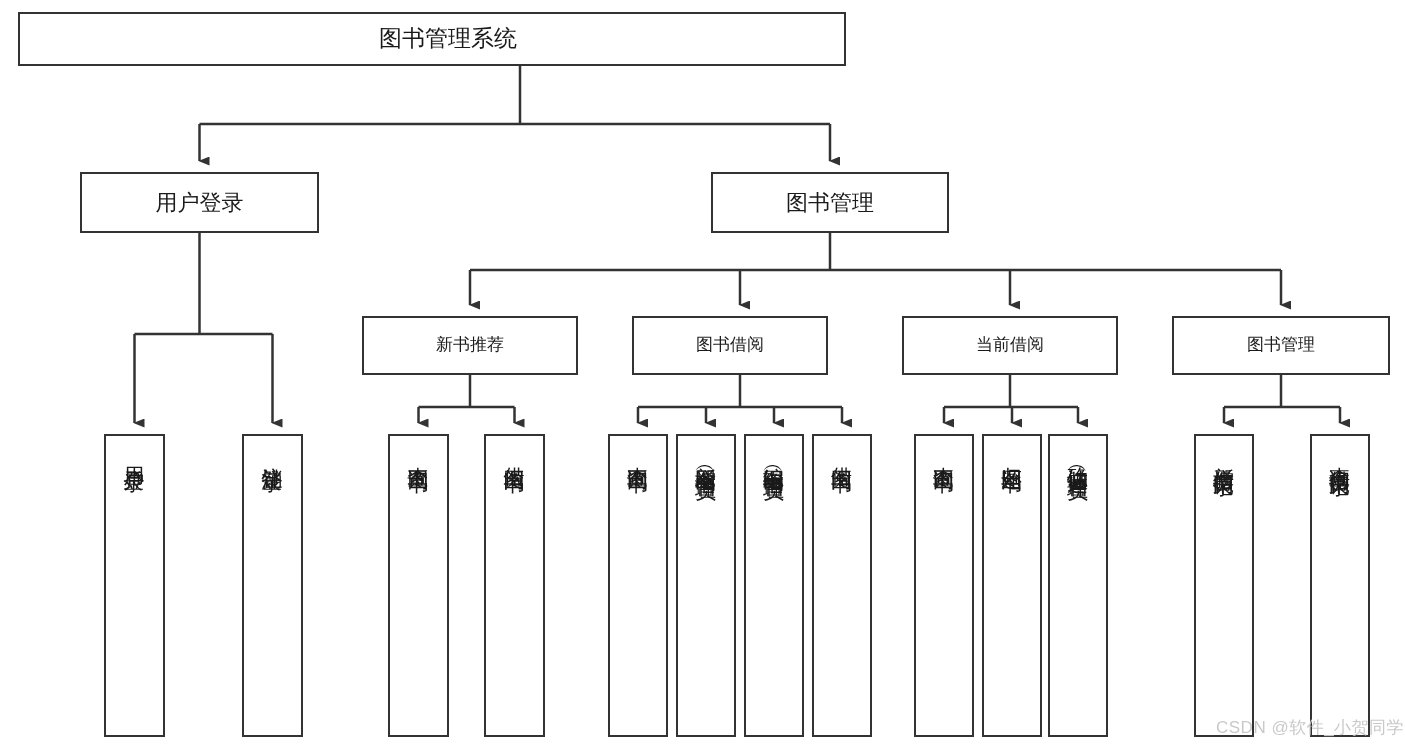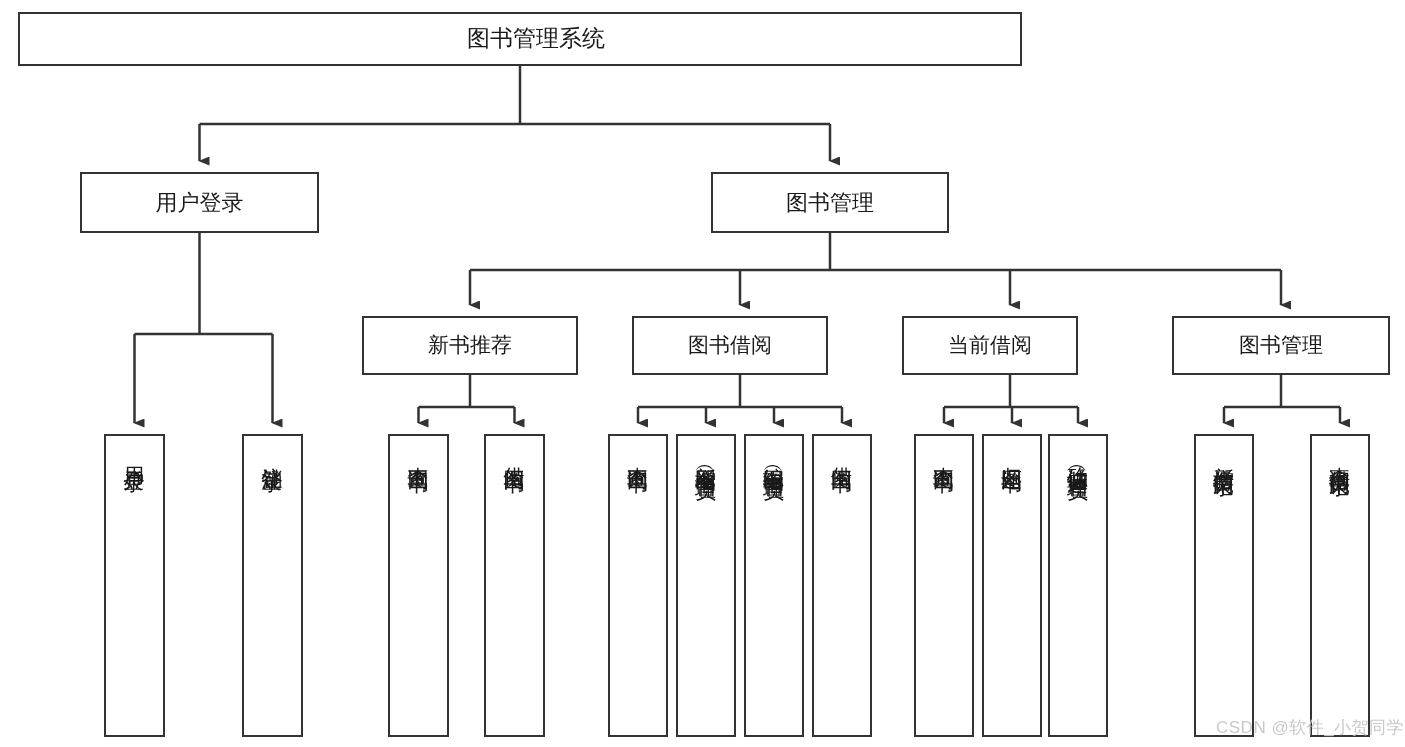--- a/index.html
+++ b/index.html
@@ -49,21 +49,21 @@
     padding-top: 14px;
   }
   .node.vertical .label {
     writing-mode: vertical-rl;
     text-orientation: upright;
     letter-spacing: 2px;
     line-height: 1;
   }
   .n-root  { font-size: 23px; }
   .n-l2    { font-size: 22px; }
-  .n-l3    { font-size: 21px; }
+  .n-l3    { font-size: 17px; }
   .n-leaf  { font-size: 21px; }
   .watermark {
     position: absolute;
     font-size: 17px;
     color: #c9c9c9;
     white-space: nowrap;
     letter-spacing: 0.5px;
     margin-left: 24px;
   }
 </style>
@@ -108,36 +108,36 @@
         <path d="M 1012 407 L 1012 423" marker-end="url(#arrowhead)"></path>
         <path d="M 1078 407 L 1078 423" marker-end="url(#arrowhead)"></path>
         <path d="M 1281 375 L 1281 407"></path>
         <path d="M 1224 407 L 1340 407"></path>
         <path d="M 1224 407 L 1224 423" marker-end="url(#arrowhead)"></path>
         <path d="M 1340 407 L 1340 423" marker-end="url(#arrowhead)"></path>
       </g>
   </svg>
 
   <div id="node-layer">
-      <div class="node horizontal n-root" style="left: 18px; top: 12px; width: 1004px; height: 54px; padding-left: 32px;">
+      <div class="node horizontal n-root" style="left: 18px; top: 12px; width: 828px; height: 54px; padding-left: 32px;">
         <span class="label">图书管理系统</span>
       </div>
       <div class="node horizontal n-l2" style="left: 80px; top: 172px; width: 239px; height: 61px;">
         <span class="label">用户登录</span>
       </div>
       <div class="node horizontal n-l2" style="left: 711px; top: 172px; width: 238px; height: 61px;">
         <span class="label">图书管理</span>
       </div>
       <div class="node horizontal n-l3" style="left: 362px; top: 316px; width: 216px; height: 59px;">
         <span class="label">新书推荐</span>
       </div>
       <div class="node horizontal n-l3" style="left: 632px; top: 316px; width: 196px; height: 59px;">
         <span class="label">图书借阅</span>
       </div>
-      <div class="node horizontal n-l3" style="left: 902px; top: 316px; width: 176px; height: 59px;">
+      <div class="node horizontal n-l3" style="left: 902px; top: 316px; width: 216px; height: 59px;">
         <span class="label">当前借阅</span>
       </div>
       <div class="node horizontal n-l3" style="left: 1172px; top: 316px; width: 218px; height: 59px;">
         <span class="label">图书管理</span>
       </div>
       <div class="node vertical n-leaf" style="left: 104px; top: 434px; width: 61px; height: 303px;">
         <span class="label">用户登录</span>
       </div>
       <div class="node vertical n-leaf" style="left: 242px; top: 434px; width: 61px; height: 303px;">
         <span class="label">注销登录</span>

